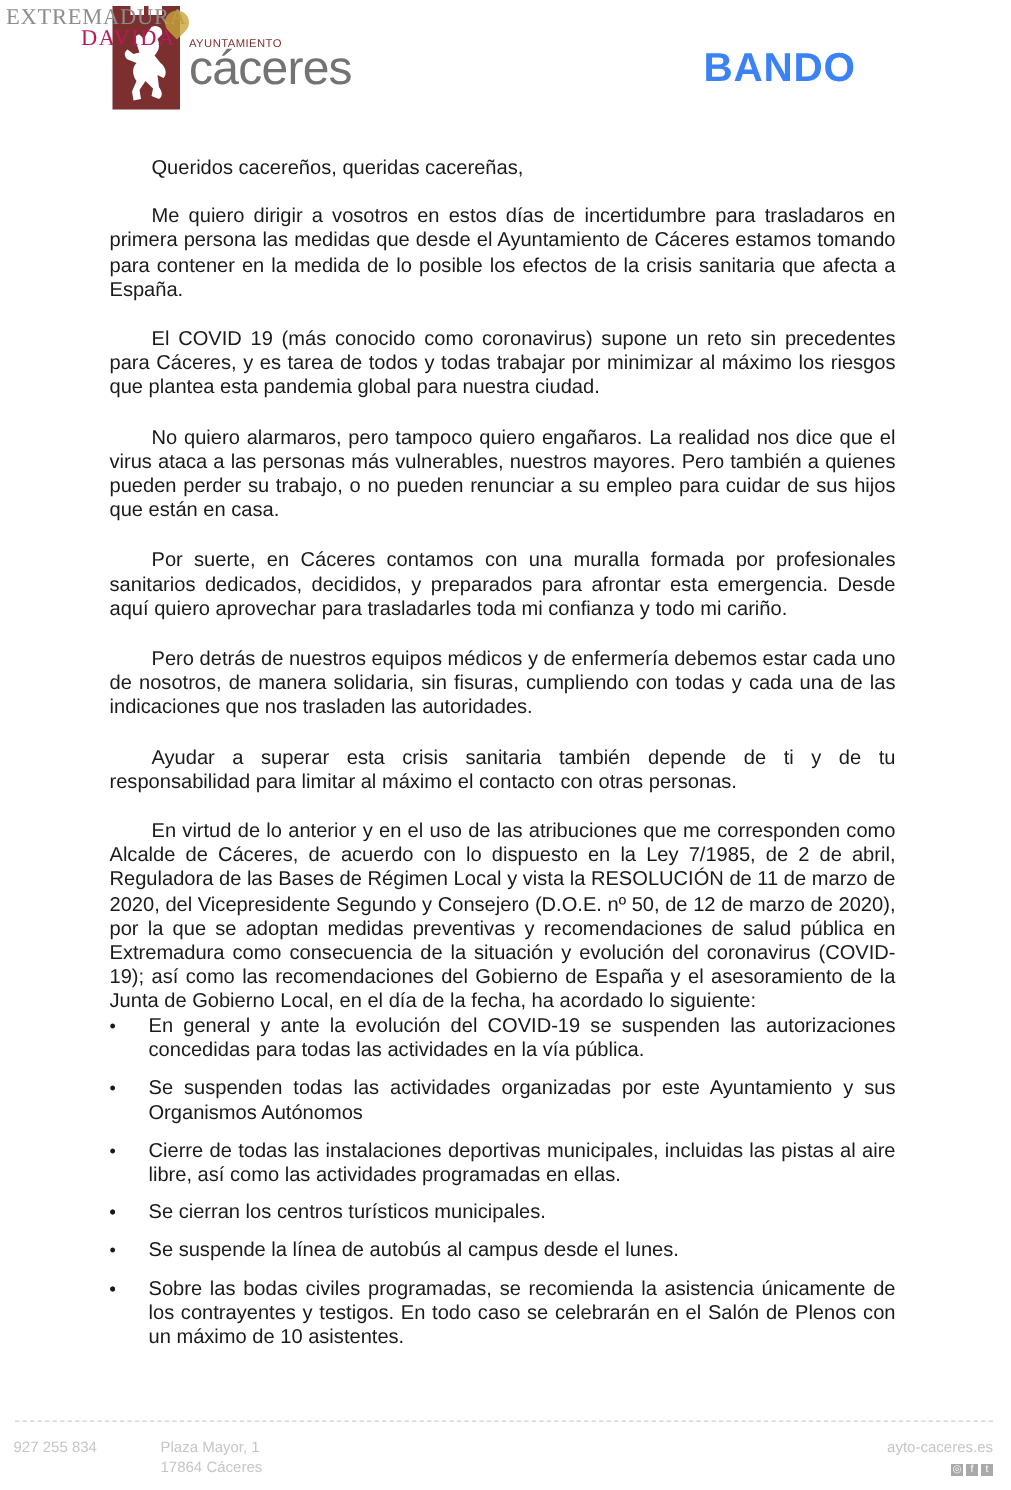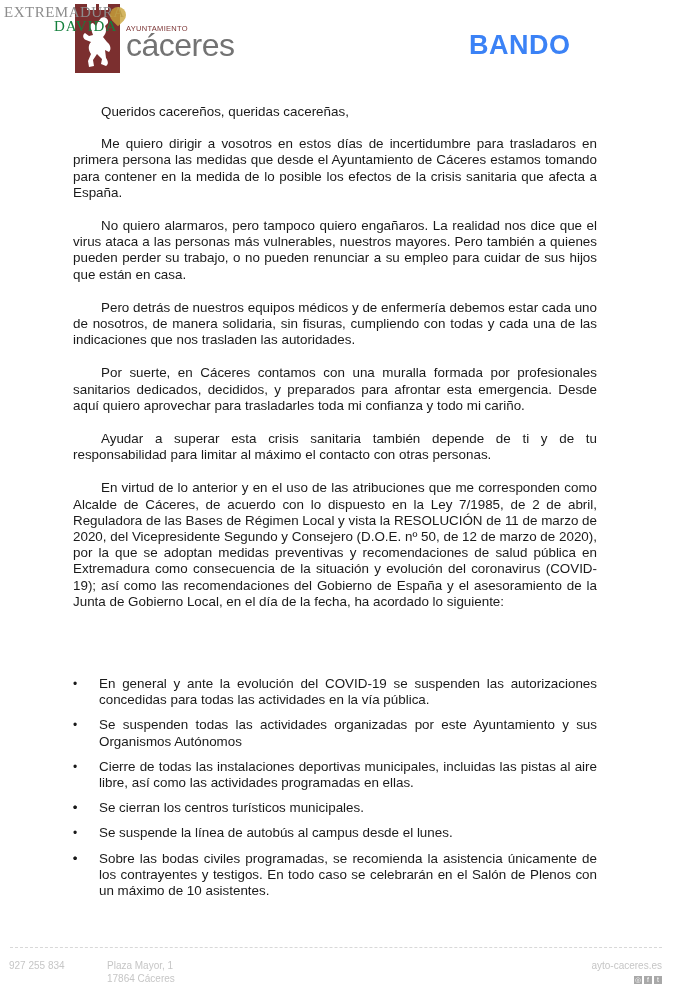--- a/index.html
+++ b/index.html
@@ -1,21 +1,21 @@
 <!DOCTYPE html>
 <html><head>
   <meta charset="utf-8">
   <style>
     html, body { margin: 0; padding: 0; background: #ffffff; }
     body { width: 674px; height: 993px; position: relative; overflow: hidden;
       font-family: "Liberation Sans", sans-serif; color: #1a1a1a; }
 
     .watermark { position: absolute; left: 4px; top: 4px; font-family: "Liberation Serif", serif; z-index: 2; }
     .wm-line1 { font-size: 15px; color: #8d8d8d; letter-spacing: 0.5px; }
-    .wm-line2 { font-size: 15px; color: #15803d; position: absolute; left: 50px; top: 14px; letter-spacing: 1px; }
+    .wm-line2 { font-size: 15px; color: #be185d; position: absolute; left: 50px; top: 14px; letter-spacing: 1px; }
     .wm-pin { position: absolute; left: 100px; top: 3px; width: 16px; height: 16px; background: #c9a43a;
       border-radius: 50% 50% 50% 0; transform: rotate(-45deg); opacity: .8; }
 
     .crest { position: absolute; left: 75px; top: 4px; width: 45px; height: 69px; background: #7b2f2f; }
     .crest .notch { position: absolute; top: 0; width: 9px; height: 6px; background: #fff; }
     .crest svg { position: absolute; left: 4px; top: 10px; }
 
     .logo-text { position: absolute; left: 126px; top: 24px; }
     .logo-small { font-size: 7.5px; color: #7a3232; letter-spacing: .3px; }
     .logo-big { font-size: 32px; color: #737373; line-height: 24px; letter-spacing: -0.5px; }
@@ -58,23 +58,24 @@
 <div class="logo-text">
   <div class="logo-small">AYUNTAMIENTO</div>
   <div class="logo-big">cáceres</div>
 </div>
 
 <div class="bando">BANDO</div>
 
 <div class="content">
   <p class="greeting">Queridos cacereños, queridas cacereñas,</p>
   <p>Me quiero dirigir a vosotros en estos días de incertidumbre para trasladaros en primera persona las medidas que desde el Ayuntamiento de Cáceres estamos tomando para contener en la medida de lo posible los efectos de la crisis sanitaria que afecta a España.</p>
+  <p>El COVID 19 (más conocido como coronavirus) supone un reto sin precedentes para Cáceres, y es tarea de todos y todas trabajar por minimizar al máximo los riesgos que plantea esta pandemia global para nuestra ciudad.</p>
   <p>No quiero alarmaros, pero tampoco quiero engañaros. La realidad nos dice que el virus ataca a las personas más vulnerables, nuestros mayores. Pero también a quienes pueden perder su trabajo, o no pueden renunciar a su empleo para cuidar de sus hijos que están en casa.</p>
+  <p>Por suerte, en Cáceres contamos con una muralla formada por profesionales sanitarios dedicados, decididos, y preparados para afrontar esta emergencia. Desde aquí quiero aprovechar para trasladarles toda mi confianza y todo mi cariño.</p>
   <p>Pero detrás de nuestros equipos médicos y de enfermería debemos estar cada uno de nosotros, de manera solidaria, sin fisuras, cumpliendo con todas y cada una de las indicaciones que nos trasladen las autoridades.</p>
-  <p>Por suerte, en Cáceres contamos con una muralla formada por profesionales sanitarios dedicados, decididos, y preparados para afrontar esta emergencia. Desde aquí quiero aprovechar para trasladarles toda mi confianza y todo mi cariño.</p>
   <p>Ayudar a superar esta crisis sanitaria también depende de ti y de tu responsabilidad para limitar al máximo el contacto con otras personas.</p>
   <p>En virtud de lo anterior y en el uso de las atribuciones que me corresponden como Alcalde de Cáceres, de acuerdo con lo dispuesto en la Ley 7/1985, de 2 de abril, Reguladora de las Bases de Régimen Local y vista la RESOLUCIÓN de 11 de marzo de 2020, del Vicepresidente Segundo y Consejero (D.O.E. nº 50, de 12 de marzo de 2020), por la que se adoptan medidas preventivas y recomendaciones de salud pública en Extremadura como consecuencia de la situación y evolución del coronavirus (COVID-19); así como las recomendaciones del Gobierno de España y el asesoramiento de la Junta de Gobierno Local, en el día de la fecha, ha acordado lo siguiente:</p>
 </div>
 
 <ul class="measures">
   <li><span class="bullet">•</span><span>En general y ante la evolución del COVID-19 se suspenden las autorizaciones concedidas para todas las actividades en la vía pública.</span></li>
   <li><span class="bullet">•</span><span>Se suspenden todas las actividades organizadas por este Ayuntamiento y sus Organismos Autónomos</span></li>
   <li><span class="bullet">•</span><span>Cierre de todas las instalaciones deportivas municipales, incluidas las pistas al aire libre, así como las actividades programadas en ellas.</span></li>
   <li><span class="bullet">•</span></li>
   <li><span class="bullet">•</span><span>Se cierran los centros turísticos municipales.</span></li>

